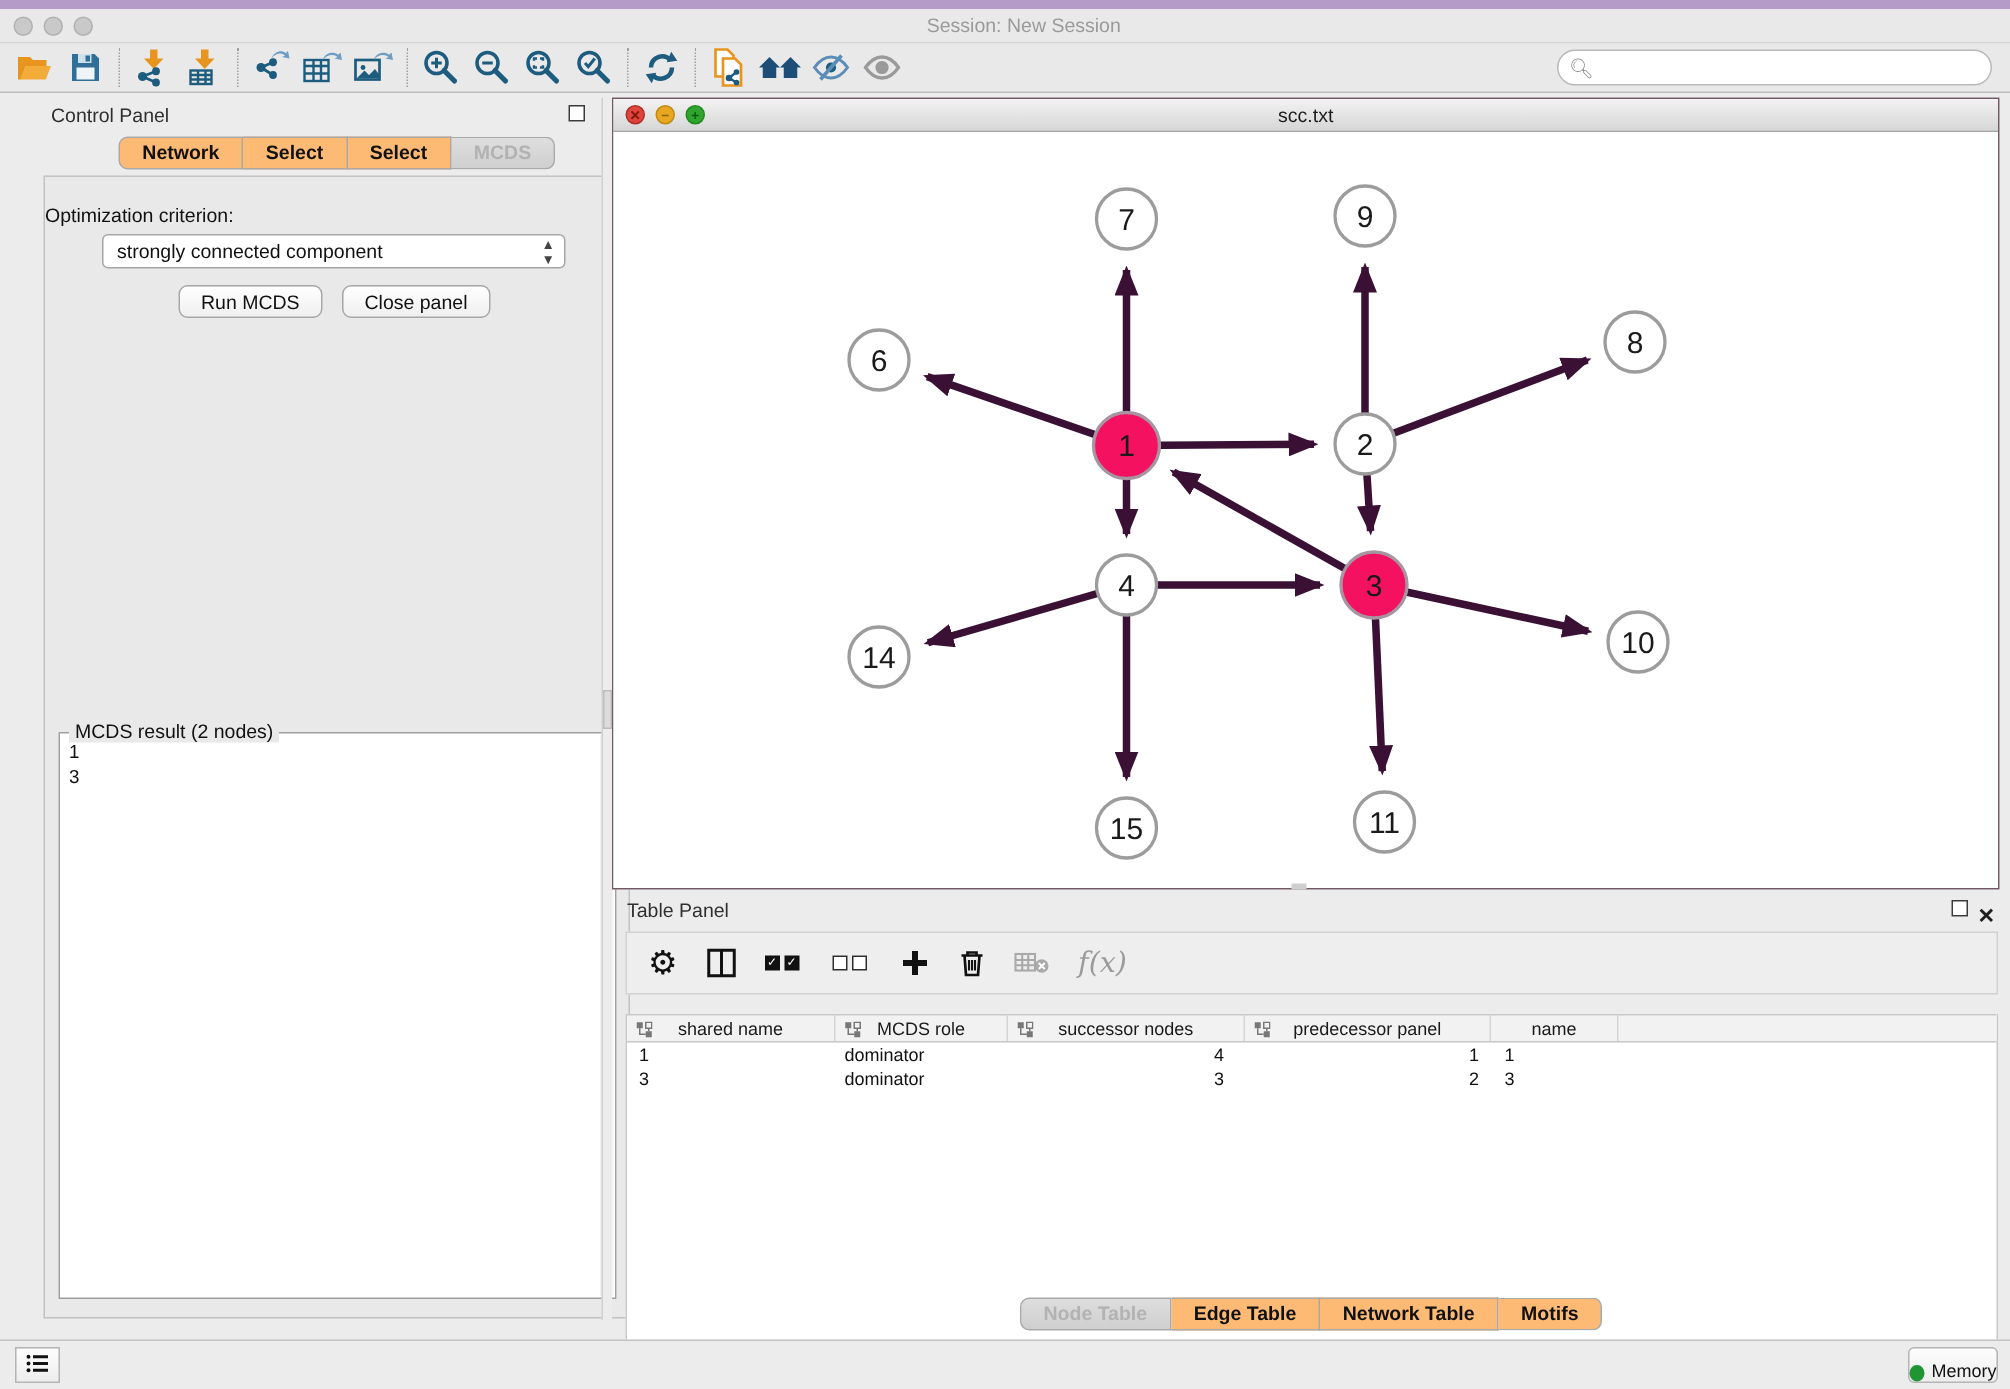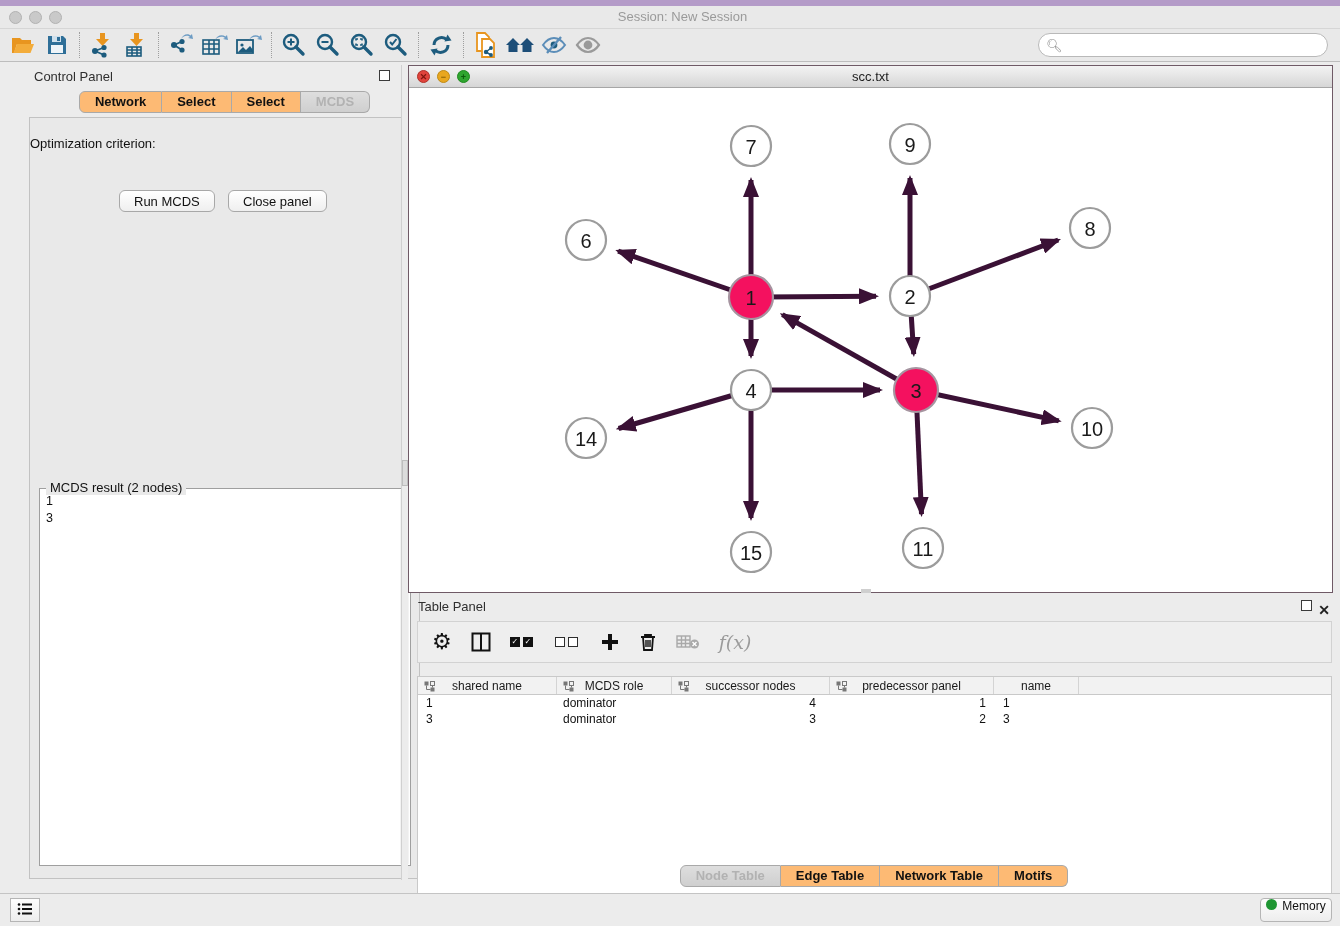--- a/index.html
+++ b/index.html
@@ -76,21 +76,21 @@
   .th .tree-ic { position:absolute; left:6px; top:4px; }
   .tr { display:flex; height:16px; font-size:12px; color:#111; cursor:default; }
   .td { padding-top:1px; }
   .td.l { text-align:left; } .td.r { text-align:right; }
 
   #tp-tabs { position:absolute; left:0; right:0; top:270px; display:flex; justify-content:center; }
 
   
   #statusbar { left:0; top:893px; width:1340px; height:33px; background:#ececec; border-top:1px solid #c4c4c4; }
   #list-btn { position:absolute; left:10px; top:4px; width:30px; height:24px; background:linear-gradient(#fdfdfd,#ededed); border:1px solid #b5b5b5; cursor:pointer; font-size:13px; color:#111; }
-  #memory-btn { position:absolute; right:8px; top:4px; width:72px; height:24px; background:linear-gradient(#fdfdfd,#ededed); border:1px solid #b5b5b5; border-radius:4px; font-size:12px; color:#111; cursor:pointer; display:flex; align-items:flex-start; justify-content:center; gap:5px; }
+  #memory-btn { position:absolute; right:8px; top:4px; width:60px; height:24px; background:linear-gradient(#fdfdfd,#ededed); border:1px solid #b5b5b5; border-radius:4px; font-size:12px; color:#111; cursor:pointer; display:flex; align-items:flex-end; justify-content:center; gap:5px; }
   #memory-dot { width:11px; height:11px; border-radius:50%; background:#1f9633; }
 </style>
 </head>
 <body>
 
 <div id="top-strip" class="abs"></div>
 
 <div id="titlebar" class="abs">
   <span class="traffic t-inactive" style="left:9px"></span>
   <span class="traffic t-inactive" style="left:29px"></span>
@@ -240,20 +240,24 @@
     <span class="panel-close" id="cp-close">✕</span>
   </div>
   <div class="tab-group">
     <div class="tab">Network</div>
     <div class="tab">Select</div>
     <div class="tab">Select</div>
     <div class="tab selected">MCDS</div>
   </div>
   <div id="cp-body" class="abs">
     <div id="opt-label" class="abs">Optimization criterion:</div>
+    <div id="criterion-select" class="abs">
+      <span>strongly connected component</span>
+      <span id="criterion-stepper">▲<br>▼</span>
+    </div>
     <button class="cp-btn abs" id="run-btn">Run MCDS</button>
     <button class="cp-btn abs" id="closepanel-btn">Close panel</button>
     <div id="result-group" class="abs">
       <span id="result-legend">MCDS result (2 nodes)</span>
       <div id="result-lines">
         <div>1</div>
         <div>3</div>
       </div>
       <div id="result-scroll"></div>
     </div>

